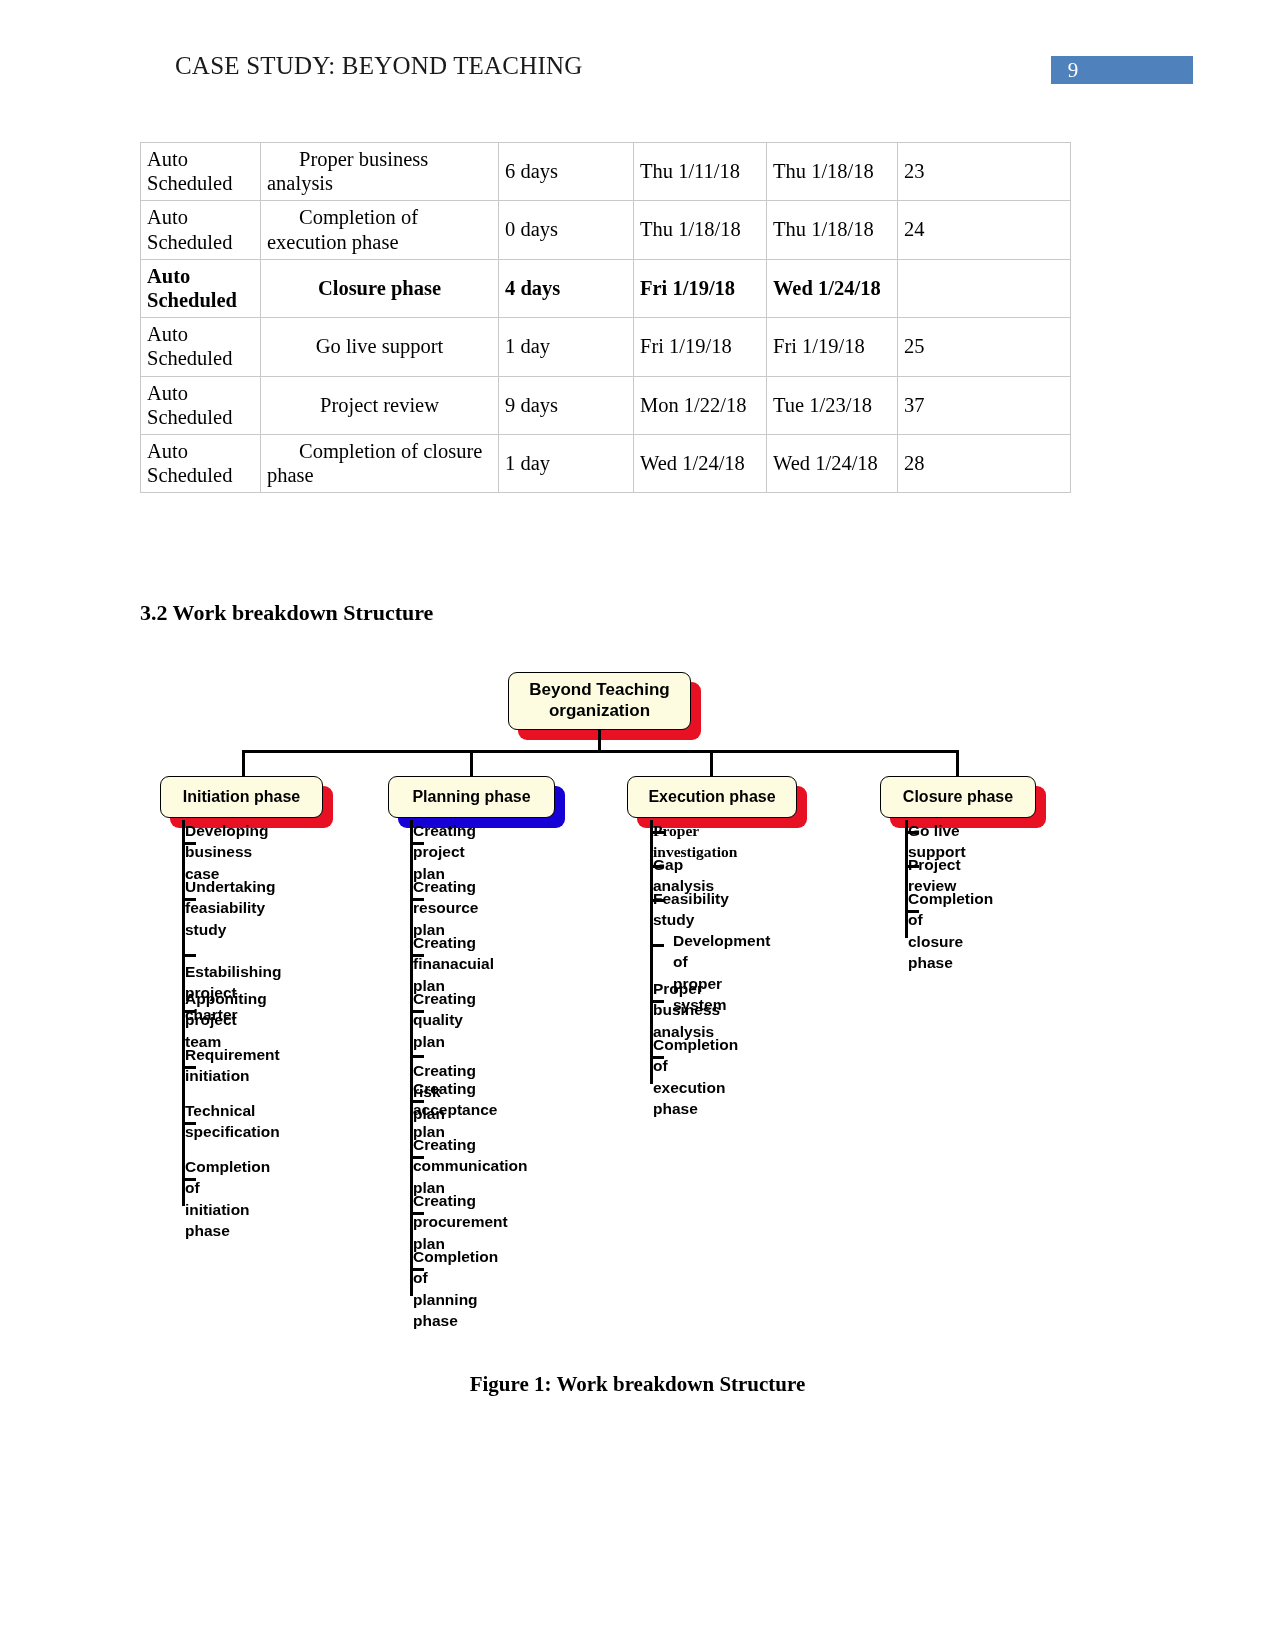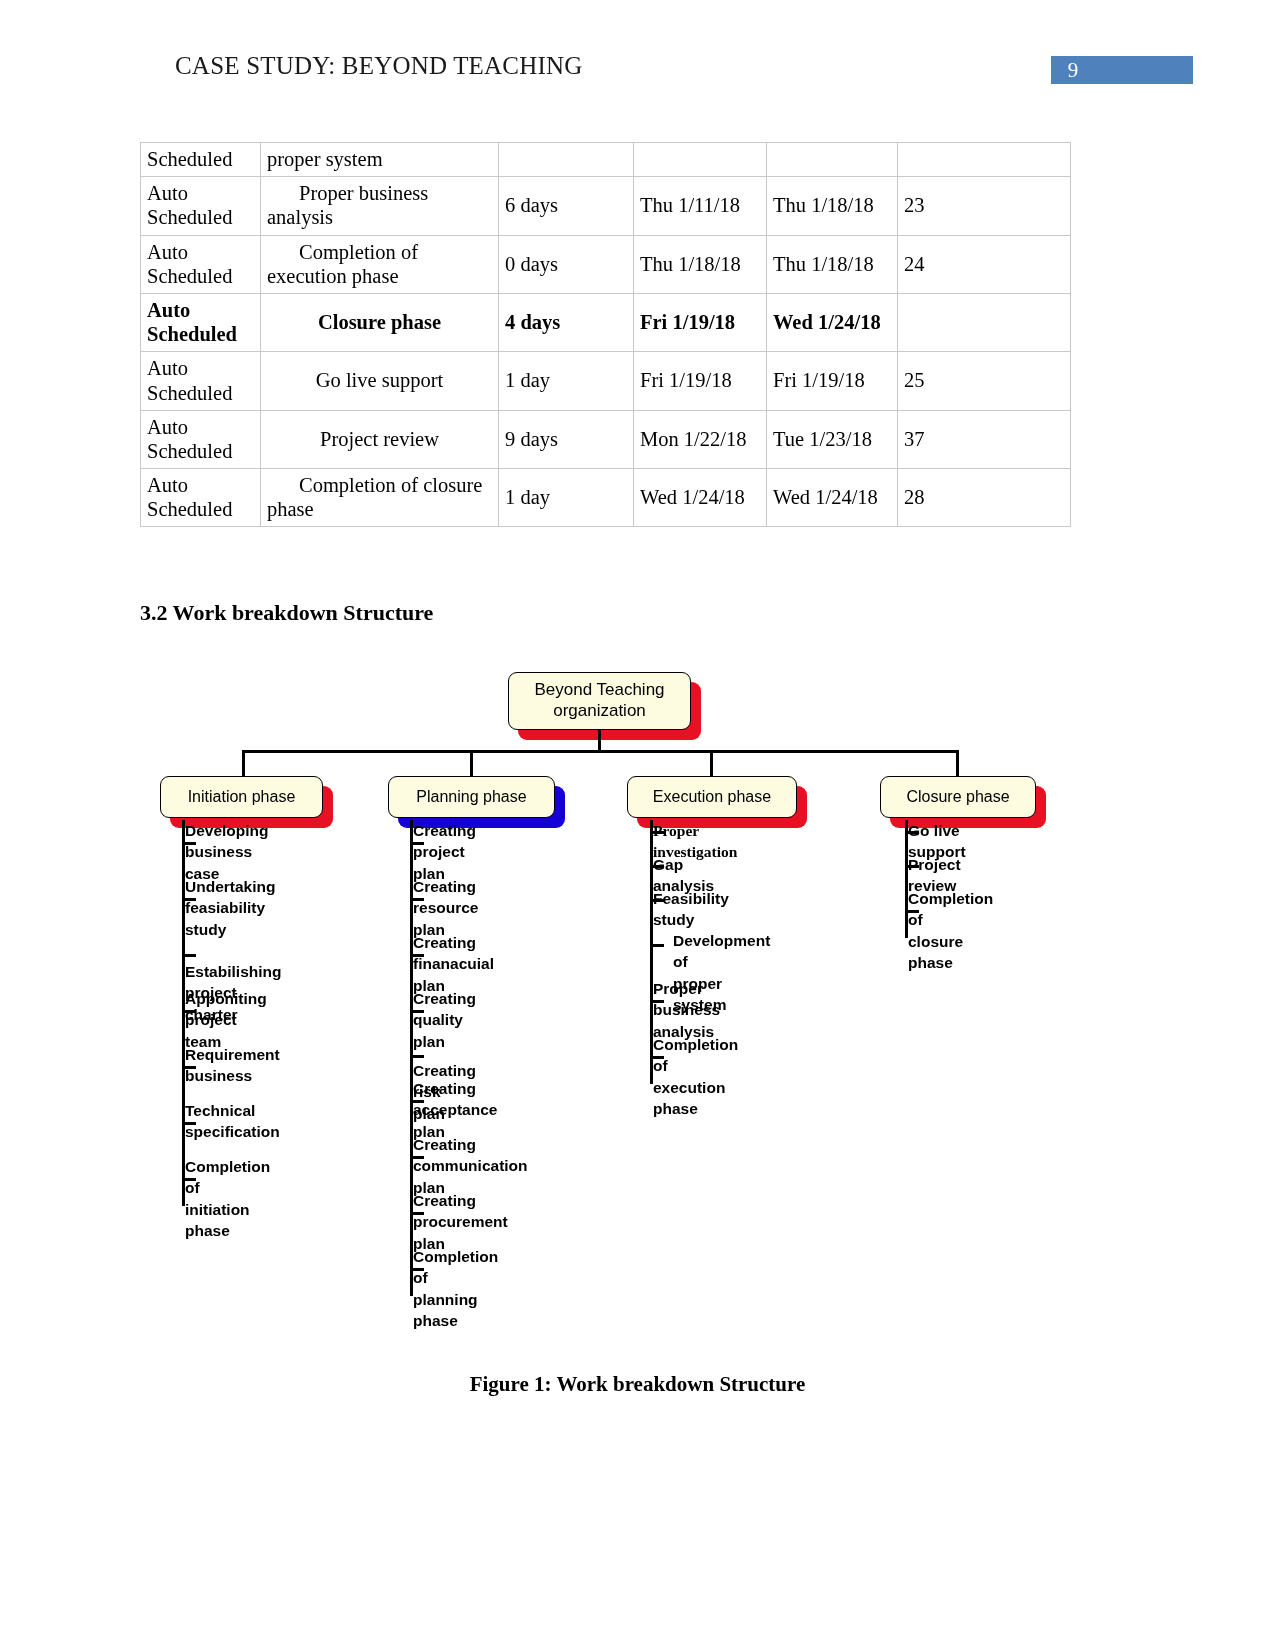--- a/index.html
+++ b/index.html
@@ -105,21 +105,21 @@
   }
   .wbs-box {
     position: absolute;
     background: #fdfbe0;
     border: 1.6px solid #000000;
     border-radius: 9px;
     display: flex;
     align-items: center;
     justify-content: center;
     text-align: center;
-    font-weight: normal;
+    font-weight: bold;
     color: #000000;
     z-index: 3;
   }
   .wbs-shadow {
     position: absolute;
     border-radius: 9px;
     z-index: 1;
   }
   .sh-red  { background: #e81123; }
   .sh-blue { background: #1500d6; }
@@ -193,28 +193,20 @@
 <div class="page-header">
   <div class="header-title">CASE STUDY: BEYOND TEACHING</div>
 </div>
 <div class="page-badge">
   <div class="page-badge-num">9</div>
 </div>
 
 <div class="schedule-table-wrap">
   <table class="schedule">
     <tbody>
-        <tr>
-          <td class="c-mode">Scheduled</td>
-          <td class="c-name" style="text-align: left;">proper system</td>
-          <td class="c-dur"></td>
-          <td class="c-start"></td>
-          <td class="c-finish"></td>
-          <td class="c-pred"></td>
-        </tr>
         <tr>
           <td class="c-mode">Auto Scheduled</td>
           <td class="c-name" style="text-align: left; text-indent: 32px;">Proper business analysis</td>
           <td class="c-dur">6 days</td>
           <td class="c-start">Thu 1/11/18</td>
           <td class="c-finish">Thu 1/18/18</td>
           <td class="c-pred">23</td>
         </tr>
         <tr>
           <td class="c-mode">Auto Scheduled</td>
@@ -295,21 +287,21 @@
       <div class="leaf-item" style="top: 56px;"><span class="leaf-text">Undertaking
 feasiability study</span></div>
       <div class="leaf-tick" style="top: 134px;"></div>
       <div class="leaf-item" style="top: 109px; margin-top: 32px;"><span class="leaf-text">Estabilishing
 project charter</span></div>
       <div class="leaf-tick" style="top: 190px;"></div>
       <div class="leaf-item" style="top: 168px;"><span class="leaf-text">Apponiting project
 team</span></div>
       <div class="leaf-tick" style="top: 246px;"></div>
       <div class="leaf-item" style="top: 224px;"><span class="leaf-text">Requirement
-business</span></div>
+initiation</span></div>
       <div class="leaf-tick" style="top: 302px;"></div>
       <div class="leaf-item" style="top: 280px;"><span class="leaf-text">Technical
 specification</span></div>
       <div class="leaf-tick" style="top: 358px;"></div>
       <div class="leaf-item" style="top: 336px;"><span class="leaf-text">Completion of
 initiation phase</span></div>
     </div>
   <div class="leaf-col col2">
       <div class="leaf-spine" style="height: 476px;"></div>
       <div class="leaf-tick" style="top: 22px;"></div>

